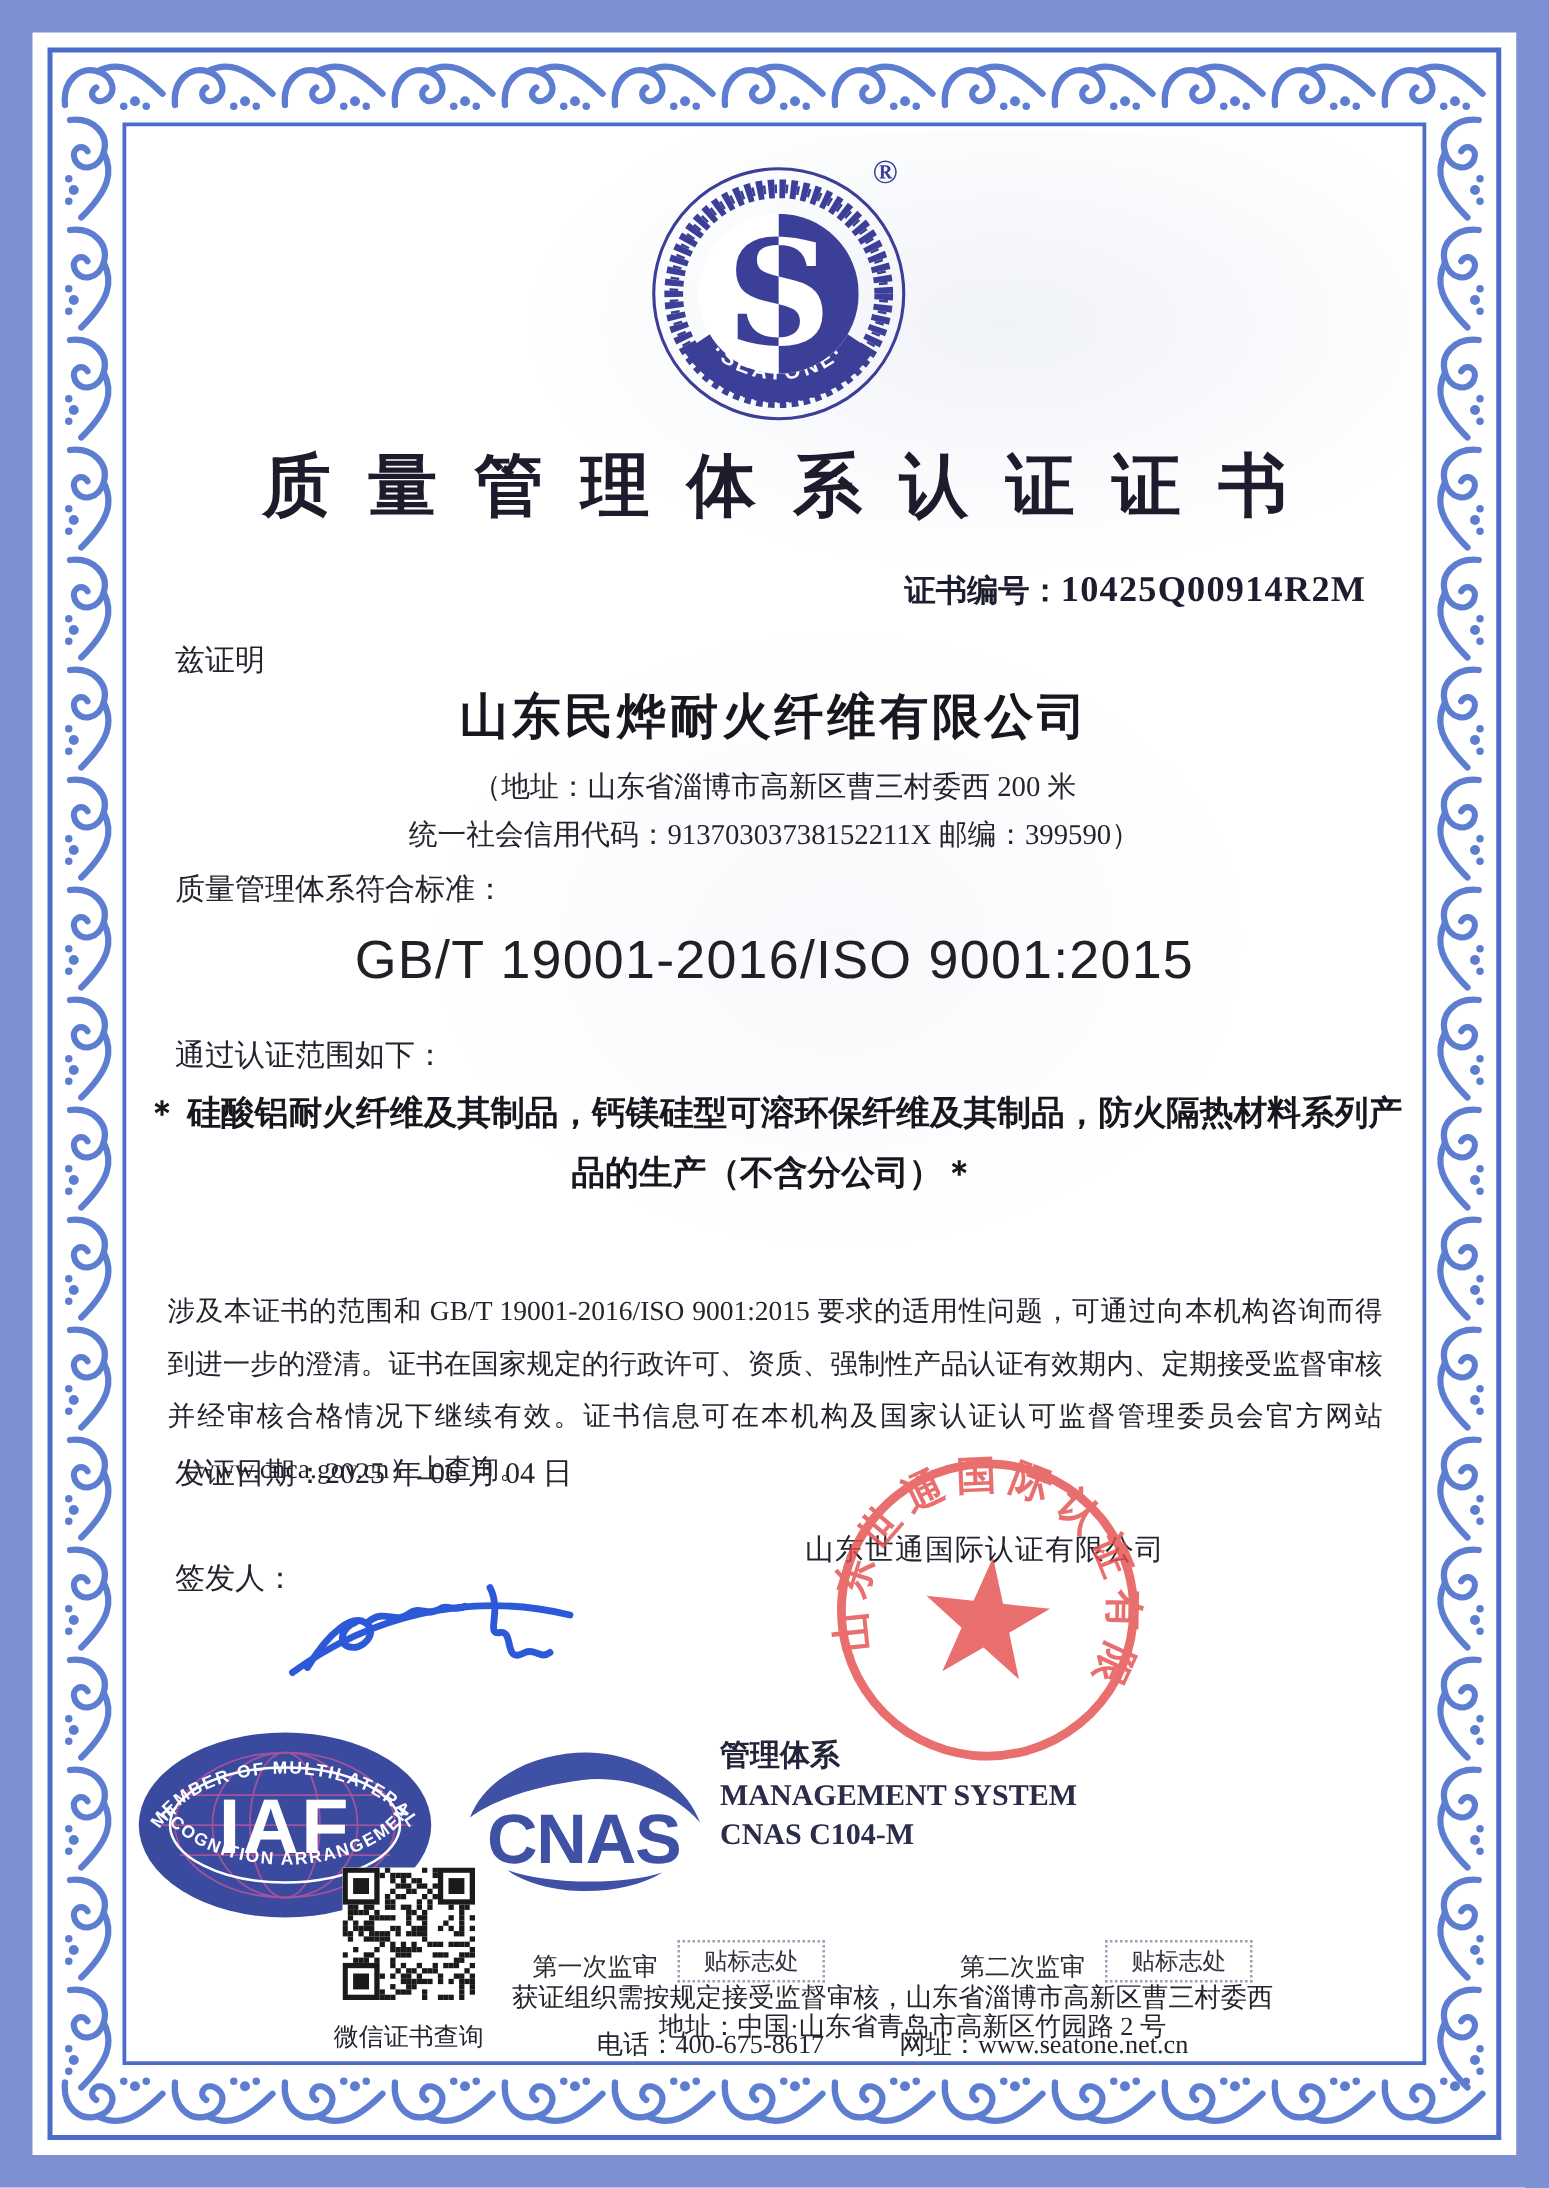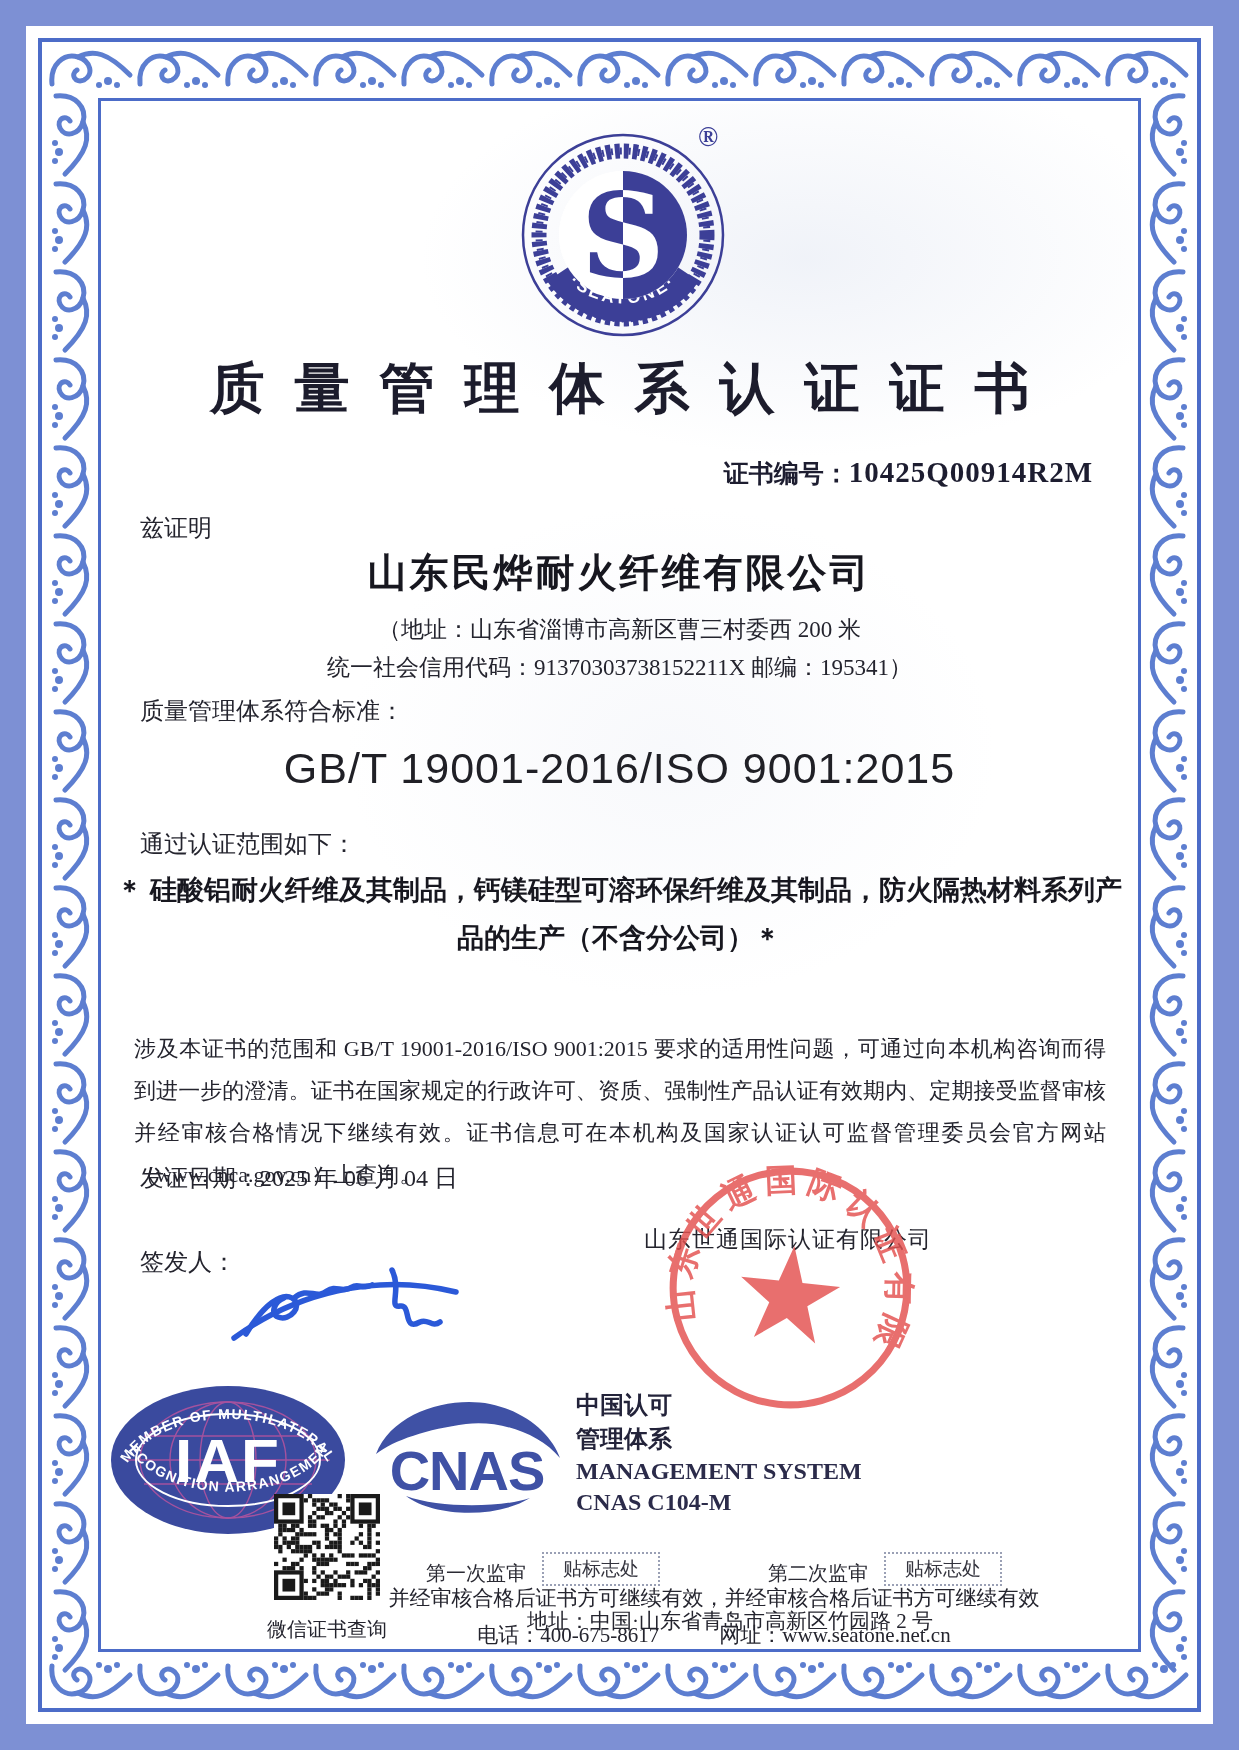--- a/index.html
+++ b/index.html
@@ -534,21 +534,21 @@
 
     <div class="abs ctr title">质量管理体系认证证书</div>
 
     <div class="abs cert-no">
       <span class="lbl">证书编号：</span><span class="val">10425Q00914R2M</span>
     </div>
 
     <div class="abs intro">兹证明</div>
     <div class="abs ctr company-name">山东民烨耐火纤维有限公司</div>
     <div class="abs ctr addr-line">（地址：山东省淄博市高新区曹三村委西 200 米</div>
-    <div class="abs ctr credit-line">统一社会信用代码：91370303738152211X 邮编：195341）</div>
+    <div class="abs ctr credit-line">统一社会信用代码：91370303738152211X 邮编：399590）</div>
 
     <div class="abs std-label">质量管理体系符合标准：</div>
     <div class="abs ctr std-value">GB/T 19001-2016/ISO 9001:2015</div>
 
     <div class="abs scope-label">通过认证范围如下：</div>
     <div class="abs scope-text">
       <span>＊ 硅酸铝耐火纤维及其制品，钙镁硅型可溶环保纤维及其制品，防火隔热材料系列产</span><br>
       <span>品的生产（不含分公司）＊</span>
     </div>
 
@@ -599,21 +599,20 @@
       <text x="120" y="98" text-anchor="middle" font-family="Liberation Sans, DejaVu Sans, sans-serif" font-size="62" font-weight="bold" fill="#ffffff" letter-spacing="2">IAF</text>
     </svg>
 
     <svg class="abs cnas-logo" viewBox="0 0 202 128" xmlns="http://www.w3.org/2000/svg">
       <path d="M10,58 C26,16 84,0 124,8 C162,16 186,40 194,62 C172,36 132,24 100,28 C62,33 28,44 10,58 Z" fill="#3f51a5"></path>
       <text x="101" y="94" text-anchor="middle" font-family="Liberation Sans, DejaVu Sans, sans-serif" font-size="56" font-weight="bold" fill="#3f51a5" letter-spacing="-1">CNAS</text>
       <path d="M40,100 C66,120 128,124 164,102 C134,112 72,112 40,100 Z" fill="#3f51a5"></path>
     </svg>
 
     <div class="abs acc-text">
-      <span class="cjk">中国认可</span>
       <span class="cjk">管理体系</span>
       <span class="eng">MANAGEMENT SYSTEM</span>
       <span class="eng">CNAS C104-M</span>
     </div>
 
     <svg id="qr-code" class="abs qr-block" viewBox="0 0 100 100" xmlns="http://www.w3.org/2000/svg">
         <g fill="#1a1a1a">
           <rect x="32" y="0" width="4" height="4"></rect>
           <rect x="60" y="0" width="4" height="4"></rect>
           <rect x="68" y="0" width="4" height="4"></rect>
@@ -829,21 +828,21 @@
           <rect x="8" y="80" width="12" height="12"></rect>
         </g>
       </svg>
     <div class="abs qr-caption">微信证书查询</div>
 
     <div class="abs audit-label a1">第一次监审</div>
     <div class="abs sticker-box b1">贴标志处</div>
     <div class="abs audit-label a2">第二次监审</div>
     <div class="abs sticker-box b2">贴标志处</div>
 
-    <div class="abs notice">并经审核合格后证书方可继续有效，并经审核合格后证书方可继续有效</div>
+    <div class="abs notice">获证组织需按规定接受监督审核，山东省淄博市高新区曹三村委西</div>
     <div class="abs addr-footer">地址：中国·山东省青岛市高新区竹园路 2 号</div>
     <div class="abs phone-row">
       <span>电话：400-675-8617</span>
       <span>网址：www.seatone.net.cn</span>
     </div>
 
   </div>
 </div>
 
 </body></html>

